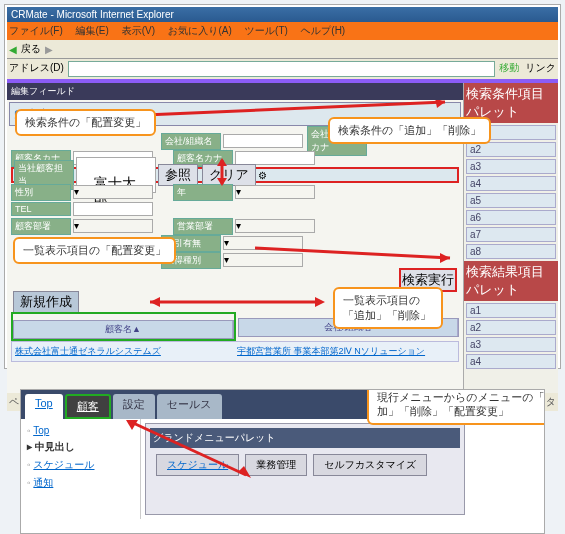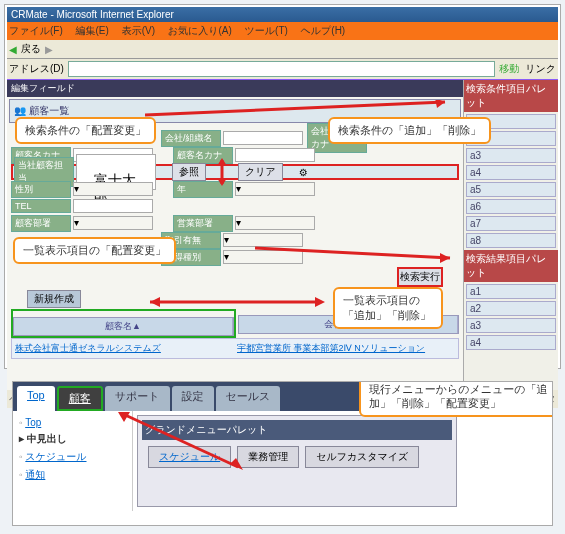--- a/index.html
+++ b/index.html
@@ -2,45 +2,45 @@
 <html><head>
 <meta charset="utf-8">
 <style>
 *{box-sizing:border-box;margin:0;padding:0;font-family:"MS PGothic",sans-serif;font-size:10px}
 body{background:#eef2f6;width:565px;height:534px;overflow:hidden}
 .panel{background:#fff;border:1px solid #aaa;margin:4px;padding:2px;position:relative}
 .titlebar{background:linear-gradient(#3a6ea5,#2a5a90);color:#fff;padding:2px 4px;font-size:10px}
 .menubar{background:#f97316;padding:2px;font-size:10px;color:#333}
 .menubar span{margin-right:10px}
 .toolbar{background:#ece9d8;padding:2px;border-bottom:1px solid #999;display:flex;align-items:center;gap:4px}
-.addr{display:flex;align-items:center;background:#ece9d8;padding:2px;border-bottom:1px solid #8b5cf6}
+.addr{display:flex;background:#ece9d8;padding:2px;border-bottom:4px solid #8b5cf6}
 .addr input{flex:1;height:16px;border:1px solid #7a9;background:#fff;margin:0 4px}
 .content{display:flex;background:#fff;height:310px}
 .main{flex:1;background:#f5f5f0;position:relative;overflow:hidden}
 .sidebar{width:95px;background:#f0f0e8;border-left:1px solid #aaa}
 .darkbar{background:#3a3a5a;color:#fff;padding:2px 4px;font-size:9px}
 .customer-list{background:#dde8ee;padding:4px;border:1px solid #88a;margin:2px;font-size:10px;color:#336}
 .form-area{padding:4px;position:relative}
 .row{display:flex;align-items:center;margin:1px 0;height:16px}
 .lbl{width:60px;background:#88b088;color:#fff;padding:1px 3px;font-size:9px;border:1px solid #6a9}
 .fld{width:80px;height:14px;border:1px solid #aaa;background:#fff;margin-left:2px}
 .fld.sel{background:#f5f5f0}
-.btn-sm{background:#dde0e8;border:1px solid #889;padding:1px 6px;font-size:10px;margin:0 16px}
+.btn-sm{background:#dde0e8;border:1px solid #889;padding:1px 6px;font-size:13px;margin:0 2px}
 .redbox{border:2px solid #d22;padding:1px}
 .greenbox{border:2px solid #2a2}
 .sidebar .item{background:#dde8f0;border:1px solid #aac;margin:2px;padding:1px 3px;font-size:10px;color:#446}
-.sidebar .hdr{background:#b84848;color:#fff;padding:2px;font-size:10px}
+.sidebar .hdr{background:#b84848;color:#fff;padding:2px;font-size:13px}
 .grid-head{display:flex;background:#c8d8e8;border:1px solid #99b;margin-top:6px}
 .grid-head div{flex:1;padding:2px;font-size:9px;text-align:center;border-right:1px solid #aac;color:#448}
 .grid-row{display:flex;background:#e8f0f8;border:1px solid #bbd}
 .grid-row div{flex:1;padding:2px;font-size:9px;color:#06c;text-decoration:underline}
 .status{background:#ece9d8;padding:2px;font-size:9px;color:#555;display:flex;justify-content:space-between}
 .callout{position:absolute;background:#fff;border:2px solid #f7941d;border-radius:6px;padding:4px 8px;font-size:11px;color:#333;z-index:10;white-space:nowrap}
 .callout::after{content:"";position:absolute;width:0;height:0}
-.panel2{background:#fff;border:1px solid #aaa;margin:12px;position:relative;height:145px;overflow:hidden}
+.panel2{background:#fff;border:1px solid #aaa;margin:20px;position:relative;height:145px;overflow:hidden}
 .tabs{display:flex;background:#3a4a6a;padding:4px 4px 0}
 .tab{background:#a8b8c8;padding:3px 10px;font-size:11px;margin-right:2px;border-radius:3px 3px 0 0;color:#334}
 .tab.active{background:#404040;color:#fff;text-decoration:underline}
 .tab.top{background:#fff;color:#06c;text-decoration:underline}
 .submenu{background:#fff;padding:4px;width:120px;float:left;border-right:1px solid #ccc;height:100px}
 .submenu div{padding:2px;font-size:10px;color:#06c}
 .submenu .hdr2{color:#333;font-weight:bold}
 .palette{background:#e8e8f0;border:1px solid #99a;padding:4px;margin:4px;float:left;width:320px}
 .palette-hdr{background:#4a5a7a;color:#fff;padding:3px;font-size:10px}
 .palette-btns{display:flex;gap:6px;padding:6px;flex-wrap:wrap}
@@ -170,21 +170,21 @@
       <div class="item">a2</div>
       <div class="item redbox">a3</div>
       <div class="item">a4</div>
     </div>
   </div>
   <div class="status">
     <span>ページが表示されました</span>
     <span>マイ コンピュータ</span>
   </div>
 
-  <div class="callout" style="top:112px;left:10px">検索条件の「配置変更」</div>
+  <div class="callout" style="top:104px;left:10px">検索条件の「配置変更」</div>
   <div class="callout" style="top:112px;left:323px">検索条件の「追加」「削除」</div>
   <div class="callout" style="top:232px;left:8px">一覧表示項目の「配置変更」</div>
   <div class="callout" style="top:282px;left:328px;white-space:normal;width:110px">一覧表示項目の「追加」「削除」</div>
 
   <svg class="arrow" style="top:95px;left:140px" width="310" height="20">
       <line x1="0" y1="15" x2="300" y2="2" stroke="#d22" stroke-width="3"></line>
       <polygon points="300,2 290,-2 292,8" fill="#d22"></polygon>
     </svg>
   <svg class="arrow" style="top:153px;left:210px" width="14" height="28">
       <line x1="7" y1="2" x2="7" y2="26" stroke="#d22" stroke-width="3"></line>
@@ -199,21 +199,20 @@
       <line x1="0" y1="22" x2="170" y2="22" stroke="#d22" stroke-width="3"></line>
       <polygon points="0,22 10,17 10,27" fill="#d22"></polygon>
       <polygon points="175,22 165,17 165,27" fill="#d22"></polygon>
     </svg>
 </div>
 
 <div class="panel2">
   <div class="tabs">
     <div class="tab top">Top</div>
     <div class="tab active greenbox">顧客</div>
-    <div class="tab">サポート</div>
     <div class="tab">設定</div>
     <div class="tab">セールス</div>
   </div>
   <div style="display:flex">
     <div class="submenu">
       <div><span style="color:#888">◦ </span><span style="text-decoration:underline">Top</span></div>
       <div class="hdr2"><span>▸ </span><span>中見出し</span></div>
       <div><span style="color:#888">◦ </span><span style="text-decoration:underline">スケジュール</span></div>
       <div><span style="color:#888">◦ </span><span style="text-decoration:underline">通知</span></div>
     </div>

